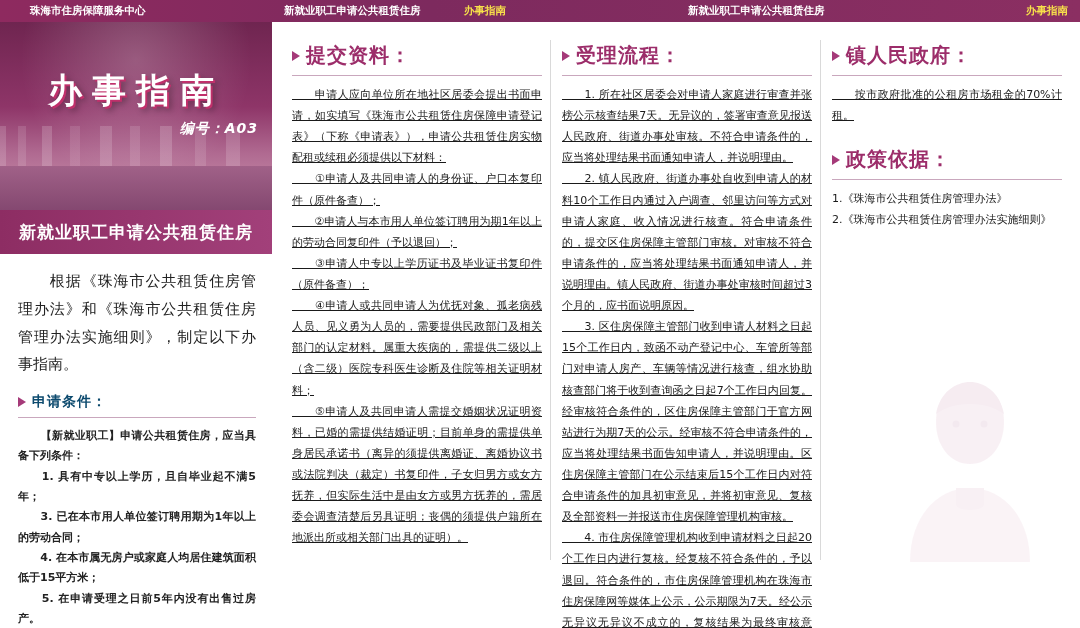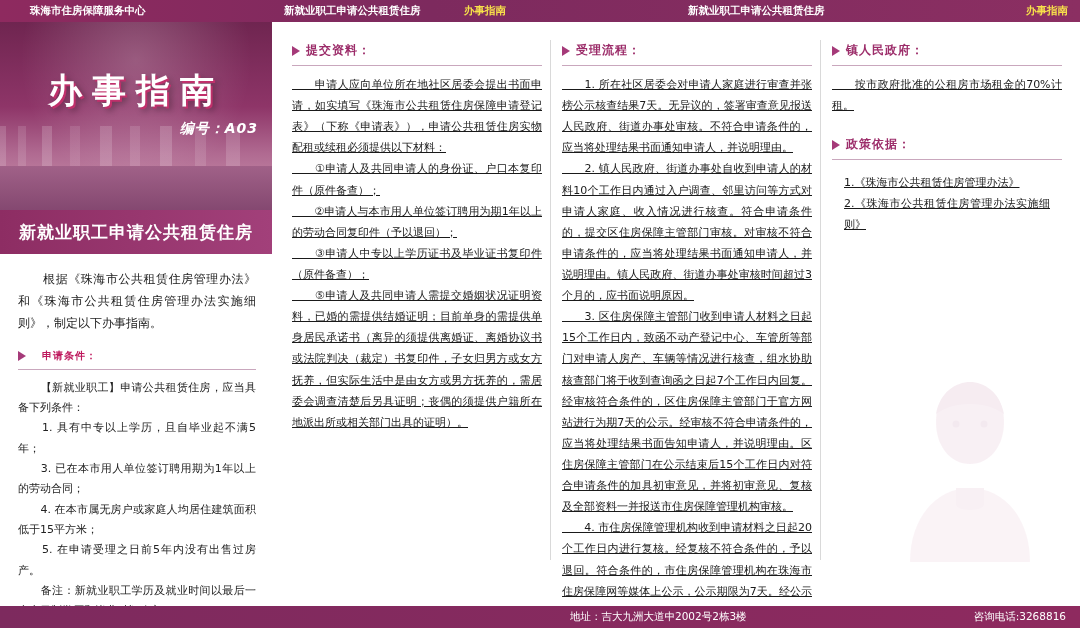--- a/index.html
+++ b/index.html
@@ -48,42 +48,42 @@
                     font-family:"DejaVu Sans", sans-serif; font-size:34px; font-weight:bold;
                     color:#ffffff; letter-spacing:10px; text-shadow:2px 2px 0 #c0306b, 4px 4px 6px rgba(0,0,0,.35); }
   .hero .code { position:absolute; bottom:72px; right:14px; color:#fff; font-size:14px; font-weight:bold;
                 letter-spacing:1px;font-style:italic; }
 
   .titleband { width:272px; height:44px; background:linear-gradient(90deg,#8d2d63,#a2407a);
                display:flex; align-items:center; justify-content:center; }
   .titleband span { color:#fff; font-size:17px; font-weight:bold; letter-spacing:1px; }
 
   .leftbody { padding:14px 16px 0 18px; }
-  .intro { font-size:12px; line-height:1.85; color:#222; text-align:justify; }
+  .intro { font-size:15px; line-height:1.85; color:#222; text-align:justify; }
   .sechead { margin-top:14px; display:flex; align-items:center; gap:6px; }
   .sechead .tri { width:0;height:0;border-left:8px solid #a53a79;border-top:5px solid transparent;border-bottom:5px solid transparent; }
-  .sechead .txt { color:#be185d; font-size:10px; font-weight:bold; letter-spacing:1px;margin-left:10px; }
+  .sechead .txt { color:#0c4a6e; font-size:14px; font-weight:bold; letter-spacing:1px; }
   .hr { height:1px; background:#c9a7bd; margin:6px 0 8px 0; }
-  .para { font-size:11px; line-height:1.85; color:#222; text-align:justify; text-indent:0; }
+  .para { font-size:11px; line-height:1.85; color:#222; text-align:justify; text-indent:0;font-weight:bold; }
 
   
   .rightarea { position:absolute; top:22px; left:272px; width:808px; height:584px; background:#fff; }
   .col { position:absolute; top:0; font-size:11px; color:#1a1a1a; }
   .col-1 { left:20px; width:250px; }
   .col-2 { left:290px; width:250px; }
   .col-3 { left:560px; width:230px; }
   .vline { position:absolute; top:18px; width:1px; height:520px; background:#d9d9d9; }
   .v1 { left:278px; }
   .v2 { left:548px; }
   .colhead { margin-top:20px; display:flex; align-items:center; gap:6px; }
   .colhead .tri { width:0;height:0;border-left:8px solid #a53a79;border-top:5px solid transparent;border-bottom:5px solid transparent; }
-  .colhead .txt { color:#9c2d6a; font-size:12px; font-weight:bold; letter-spacing:1px; }
+  .colhead .txt { color:#9c2d6a; font-size:20px; font-weight:bold; letter-spacing:1px; }
   .colhr { height:1px; background:#c9a7bd; margin:6px 0 8px 0; }
   .ptext { font-size:11px; line-height:1.92; text-align:justify; color:#1a1a1a;text-decoration:underline; }
-  .ol { margin:12px; padding-left:0; list-style:none;text-decoration:underline; }
+  .ol { margin:0; padding-left:0; list-style:none; }
   .ol li { font-size:11px; line-height:1.92; text-align:justify; }
 
   
   .watermark { position:absolute; right:20px; bottom:34px; width:180px; height:210px; opacity:.16; pointer-events:none; }
 
   
   .footer { position:absolute; bottom:0; left:0; width:1080px; height:22px;
             background:linear-gradient(90deg,#7d2a5e,#8e2a5f); display:flex; align-items:center; }
   .footer .addr { position:absolute; left:570px; color:#fff; font-size:10.5px; }
   .footer .tel { position:absolute; right:14px; color:#fff; font-size:10.5px; }
@@ -144,20 +144,21 @@
     <div class="col col-1">
       <div class="colhead">
         <span class="tri"></span>
         <span class="txt">提交资料：</span>
       </div>
       <div class="colhr"></div>
       <div class="ptext">　　申请人应向单位所在地社区居委会提出书面申请，如实填写《珠海市公共租赁住房保障申请登记表》（下称《申请表》），申请公共租赁住房实物配租或续租必须提供以下材料：</div>
       <div class="ptext">　　①申请人及共同申请人的身份证、户口本复印件（原件备查）；</div>
       <div class="ptext">　　②申请人与本市用人单位签订聘用为期1年以上的劳动合同复印件（予以退回）；</div>
       <div class="ptext">　　③申请人中专以上学历证书及毕业证书复印件（原件备查）；</div>
+      <div class="ptext">　　④申请人或共同申请人为优抚对象、孤老病残人员、见义勇为人员的，需要提供民政部门及相关部门的认定材料。属重大疾病的，需提供二级以上（含二级）医院专科医生诊断及住院等相关证明材料；</div>
       <div class="ptext">　　⑤申请人及共同申请人需提交婚姻状况证明资料，已婚的需提供结婚证明；目前单身的需提供单身居民承诺书（离异的须提供离婚证、离婚协议书或法院判决（裁定）书复印件，子女归男方或女方抚养，但实际生活中是由女方或男方抚养的，需居委会调查清楚后另具证明；丧偶的须提供户籍所在地派出所或相关部门出具的证明）。</div>
     </div>
 
     <div class="col col-2">
       <div class="colhead">
         <span class="tri"></span>
         <span class="txt">受理流程：</span>
       </div>
       <div class="colhr"></div>
       <div class="ptext">　　1. 所在社区居委会对申请人家庭进行审查并张榜公示核查结果7天。无异议的，签署审查意见报送人民政府、街道办事处审核。不符合申请条件的，应当将处理结果书面通知申请人，并说明理由。</div>
@@ -188,18 +189,14 @@
     <svg class="watermark" viewBox="0 0 180 210">
       <path d="M90 22c22 0 34 16 34 38 0 24-14 42-34 42S56 84 56 60c0-22 12-38 34-38z" fill="#d8a7c0"></path>
       <path d="M56 52c4-22 20-32 34-32s30 10 34 32c-6-4-16-10-34-10S62 48 56 52z" fill="#c98fae"></path>
       <path d="M30 200c0-44 26-74 60-74s60 30 60 74z" fill="#e2b9cd"></path>
       <path d="M76 126h28v16c0 8-28 8-28 0z" fill="#d8a7c0"></path>
       <circle cx="76" cy="62" r="3.5" fill="#b87ba0"></circle>
       <circle cx="104" cy="62" r="3.5" fill="#b87ba0"></circle>
     </svg>
   </div>
 
-  <div class="footer">
-    <span class="addr">地址：吉大九洲大道中2002号2栋3楼</span>
-    <span class="tel">咨询电话:3268816</span>
-  </div>
 
 </div>
 
 </body></html>

